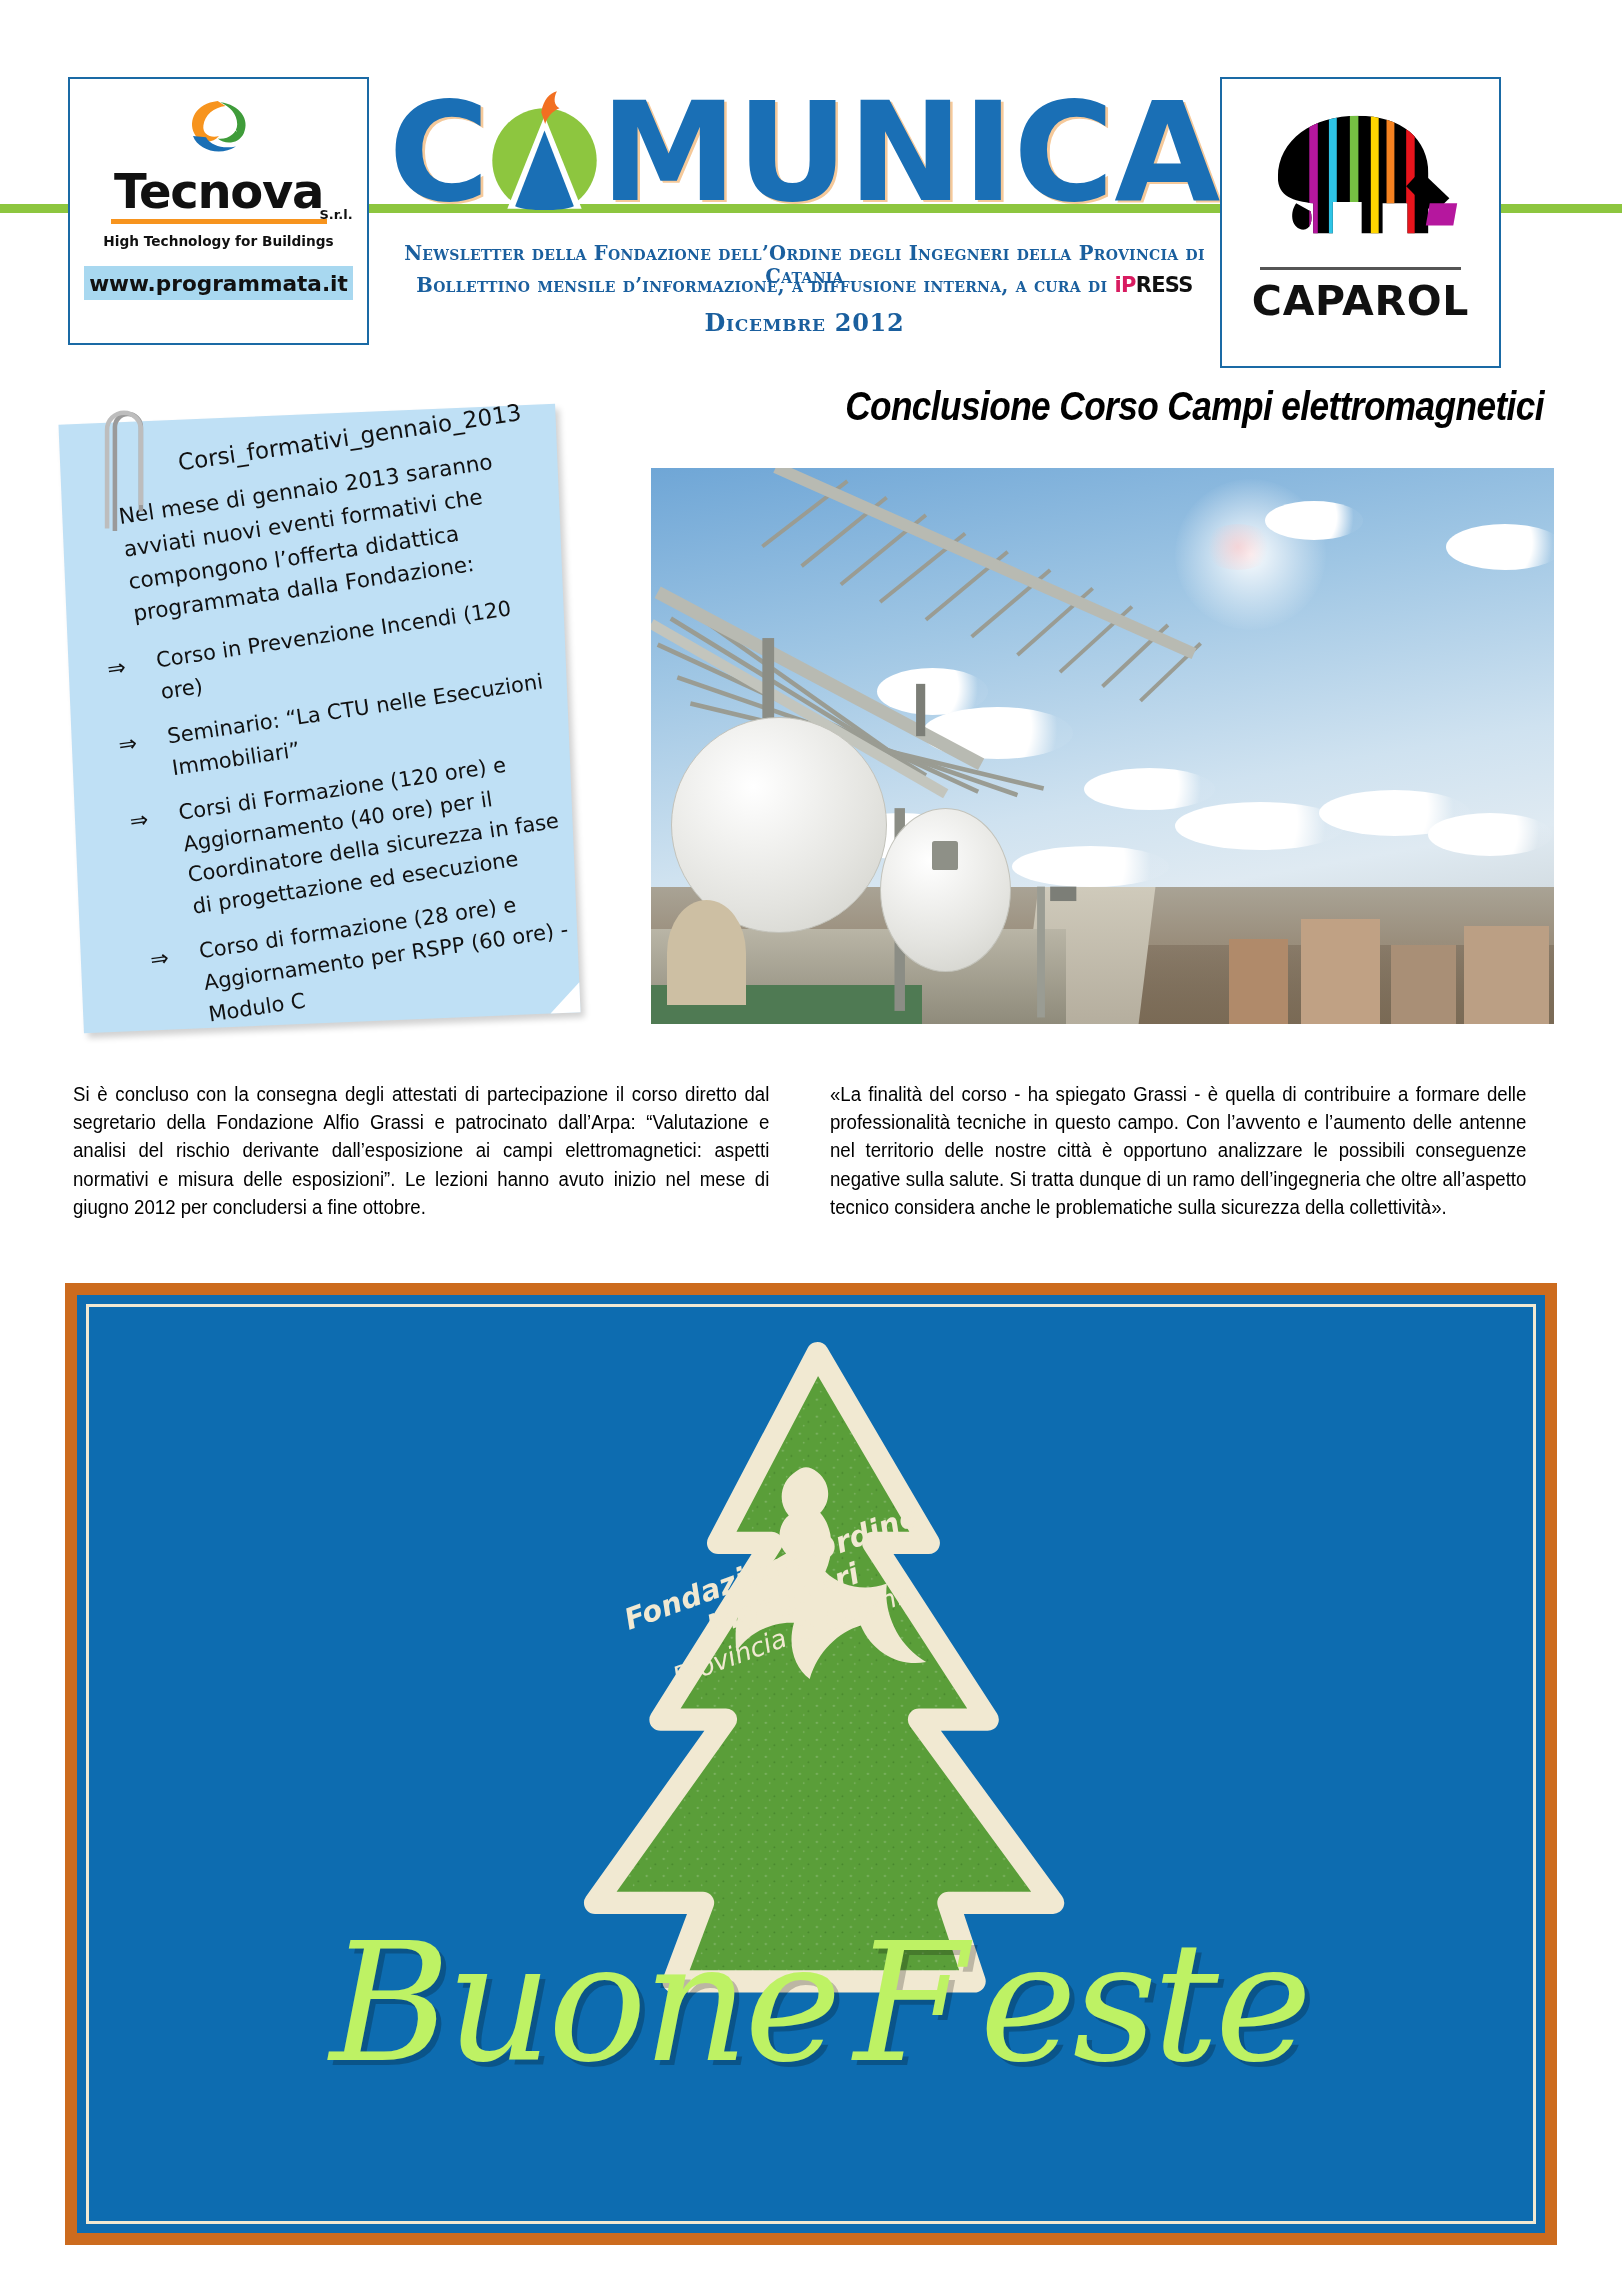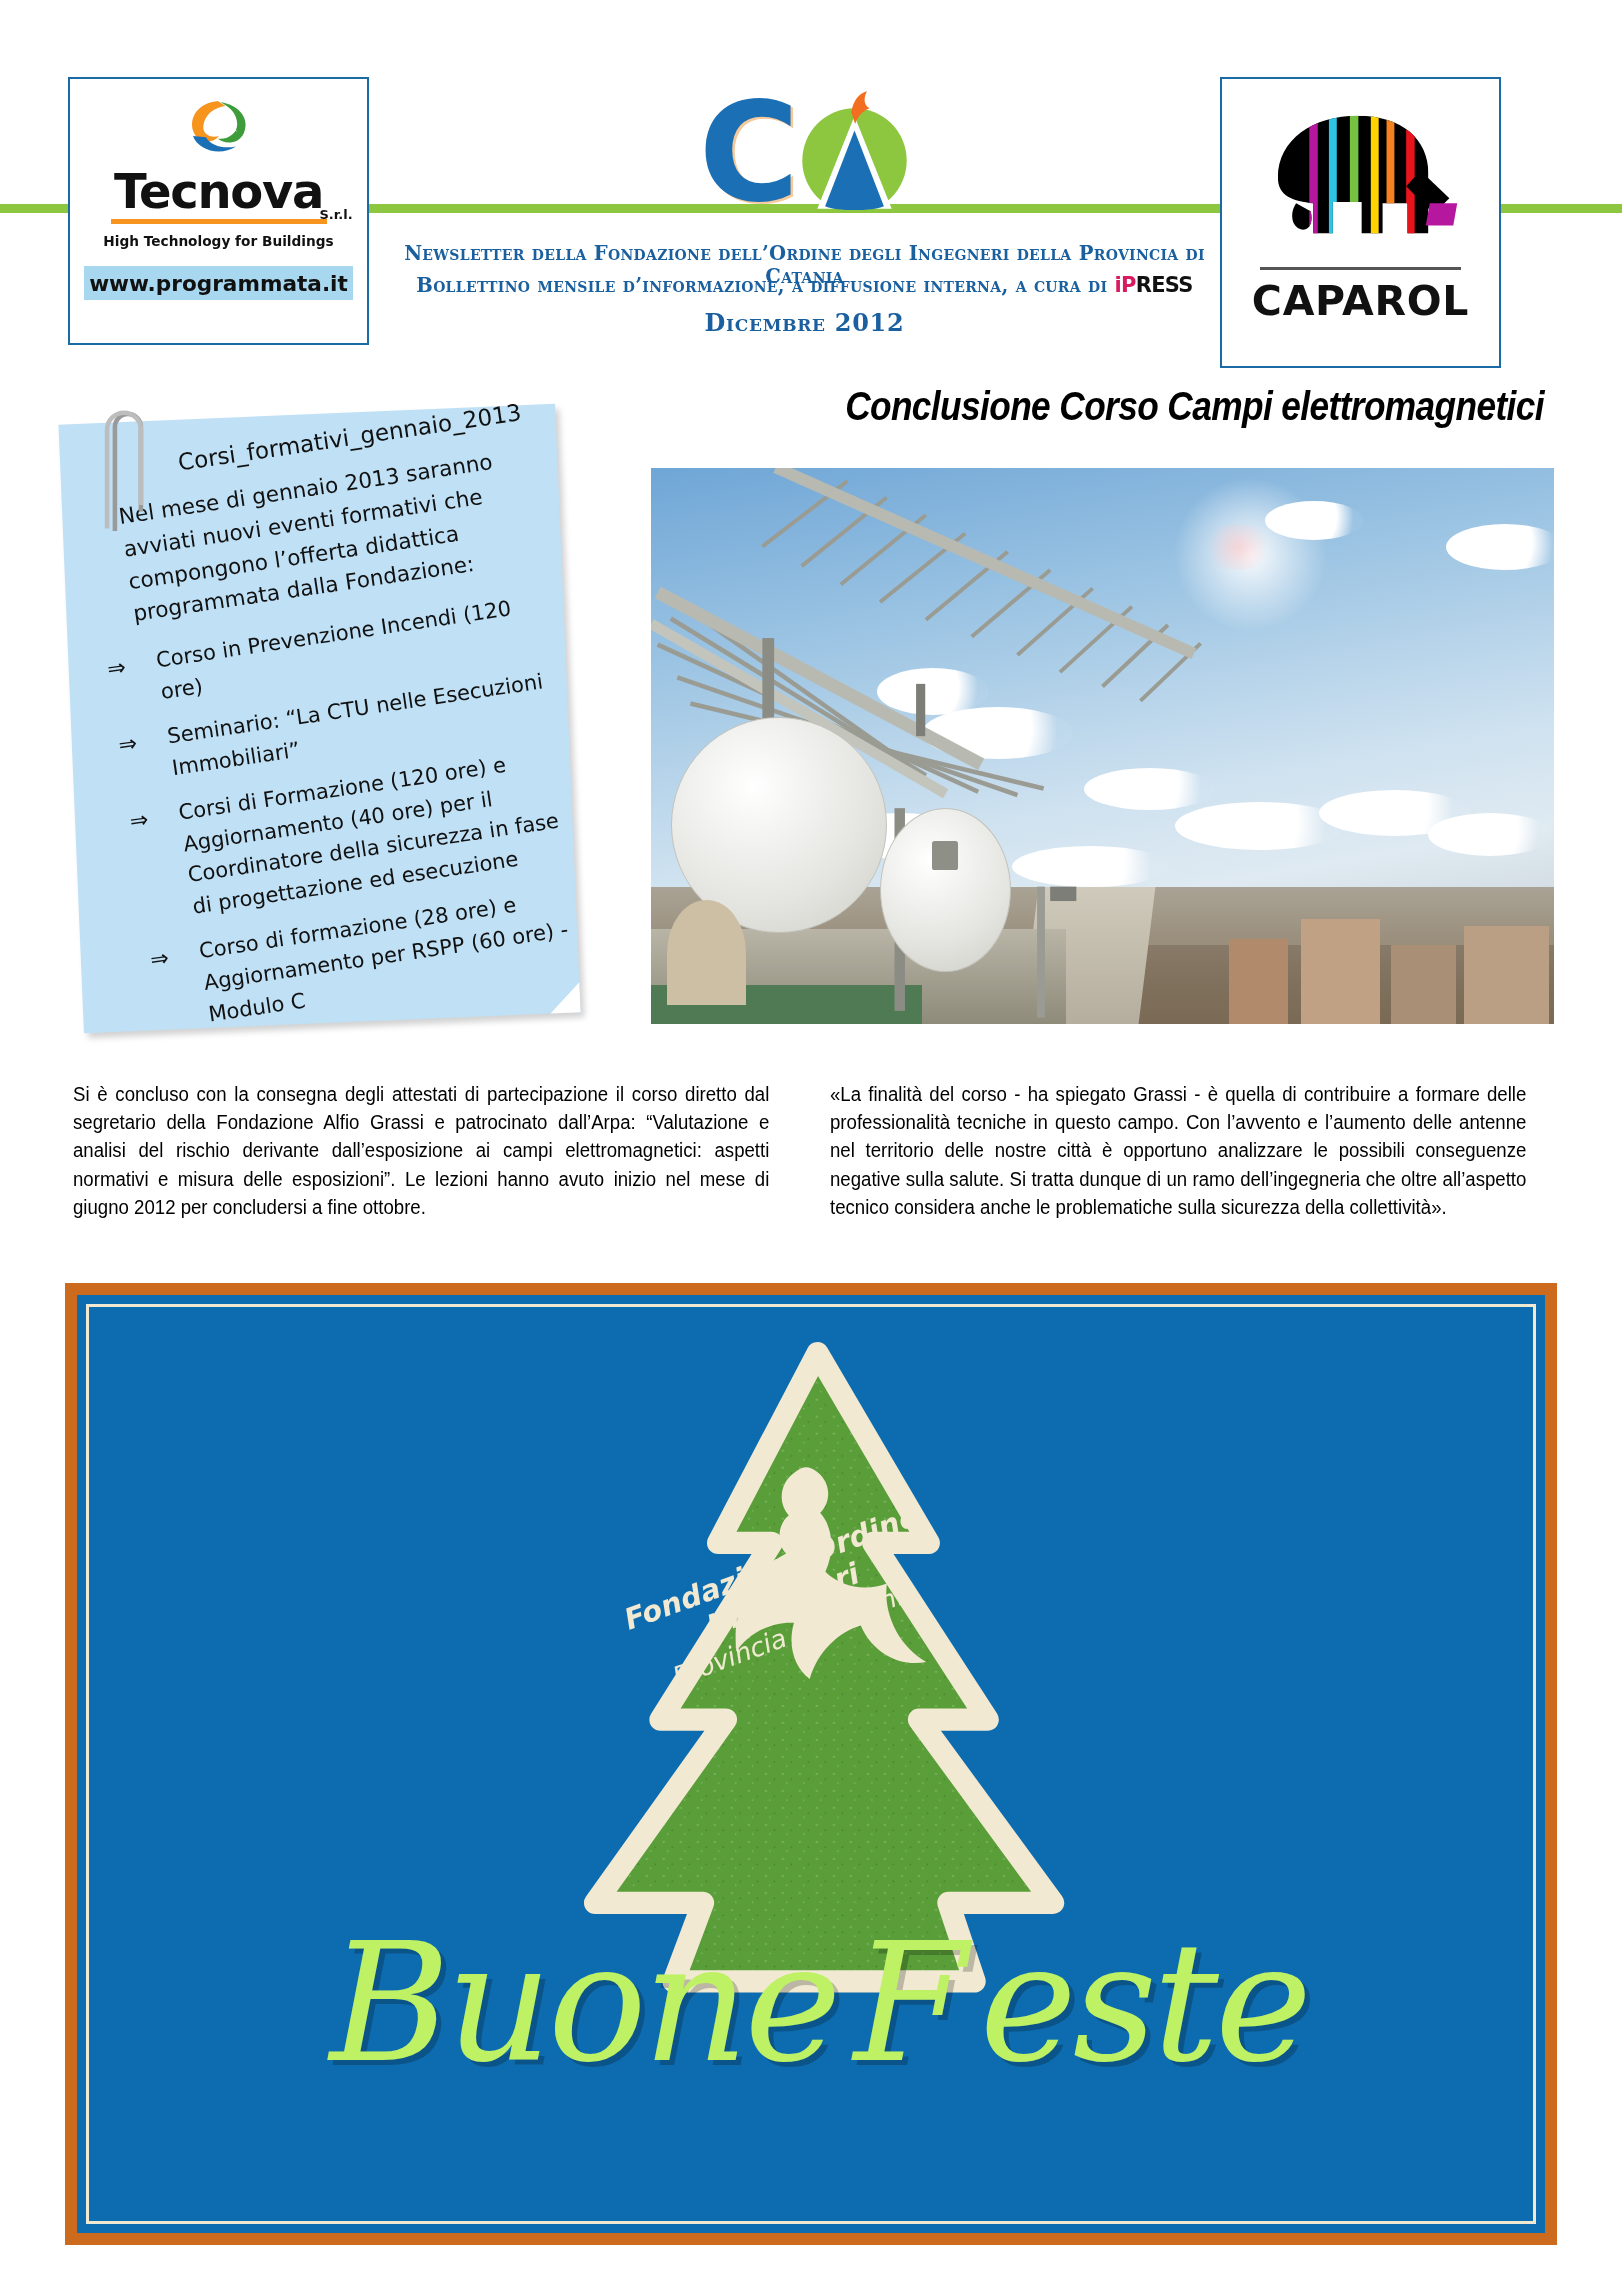--- a/index.html
+++ b/index.html
@@ -208,20 +208,21 @@
     <div class="mh-title">
       <span class="mh-c">C</span>
       <span class="mh-o">
         <svg viewBox="0 0 170 190" width="111" height="124">
           <circle cx="85" cy="108" r="80" fill="#8dc63f"></circle>
           <path d="M85 40 L142 182 L28 182 Z" fill="#ffffff"></path>
           <path d="M85 62 L130 178 C112 186 58 186 40 178 Z" fill="#1a6fb5"></path>
           <path d="M80 34 C84 14 92 6 104 2 C98 14 100 24 108 28 C98 32 90 40 86 52 Z" fill="#f26f21"></path>
         </svg>
       </span>
+      <span class="mh-rest">MUNICA</span>
     </div>
     <div class="mh-sub1">Newsletter della Fondazione dell’Ordine degli Ingegneri della Provincia di Catania</div>
     <div class="mh-sub2">
       <span>Bollettino mensile d’informazione, a diffusione interna, a cura di</span>
       <span class="ipress"><span class="i">iP</span>RESS</span>
     </div>
     <div class="mh-date">Dicembre 2012</div>
   </div>
 
   <div class="hdr-box" id="caparol-box">

